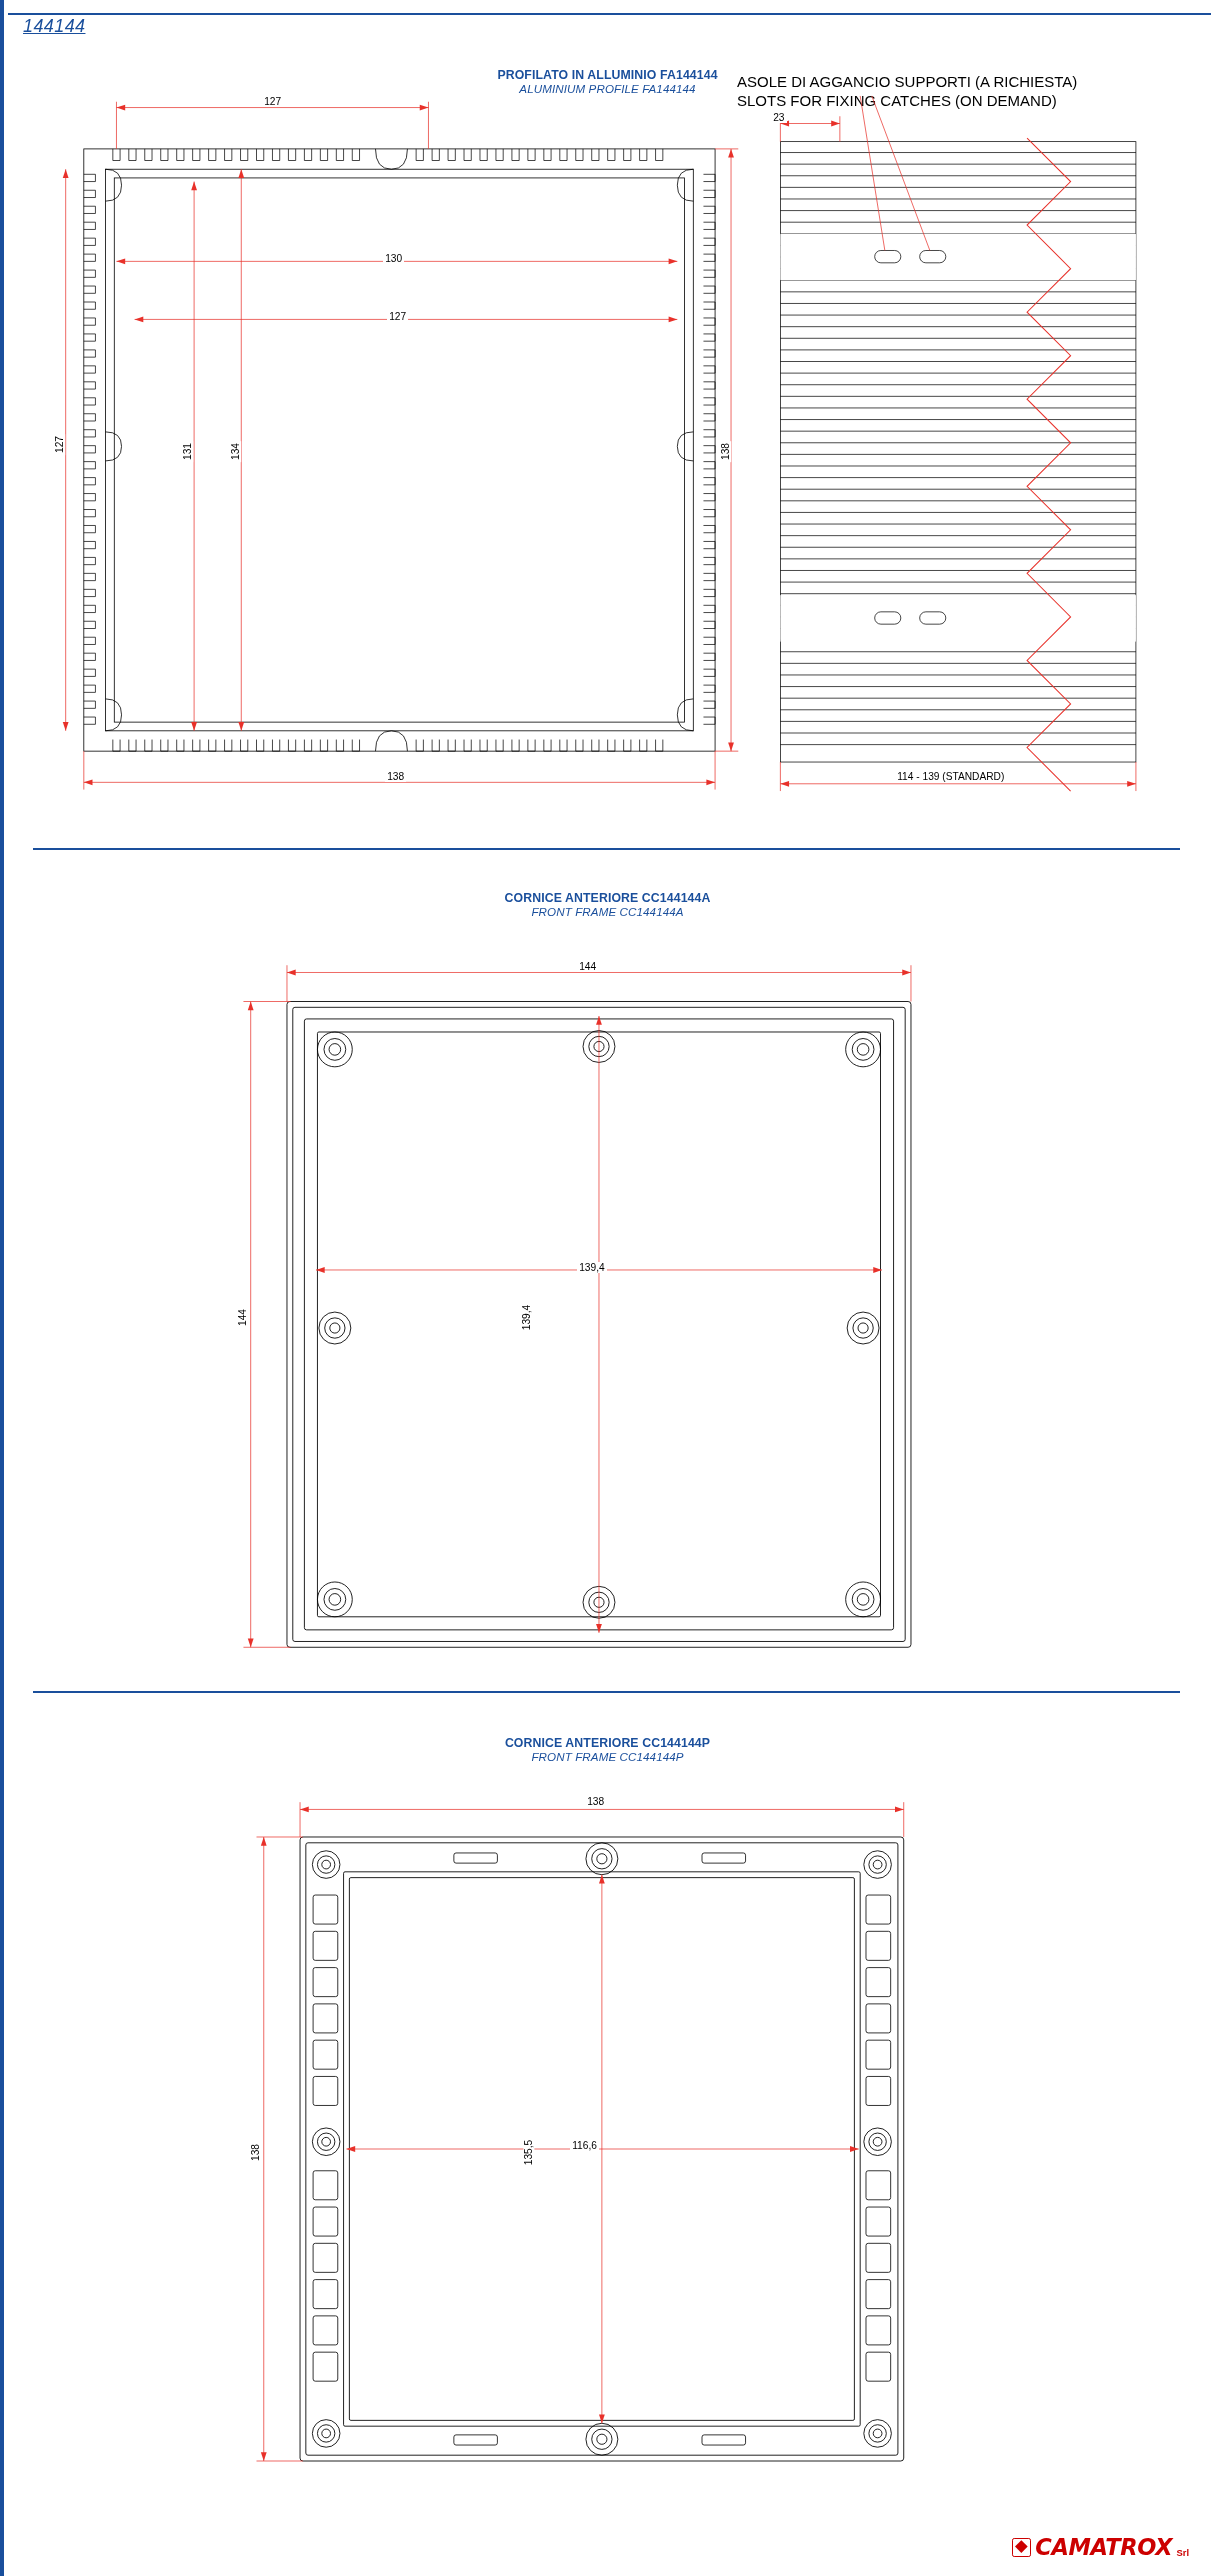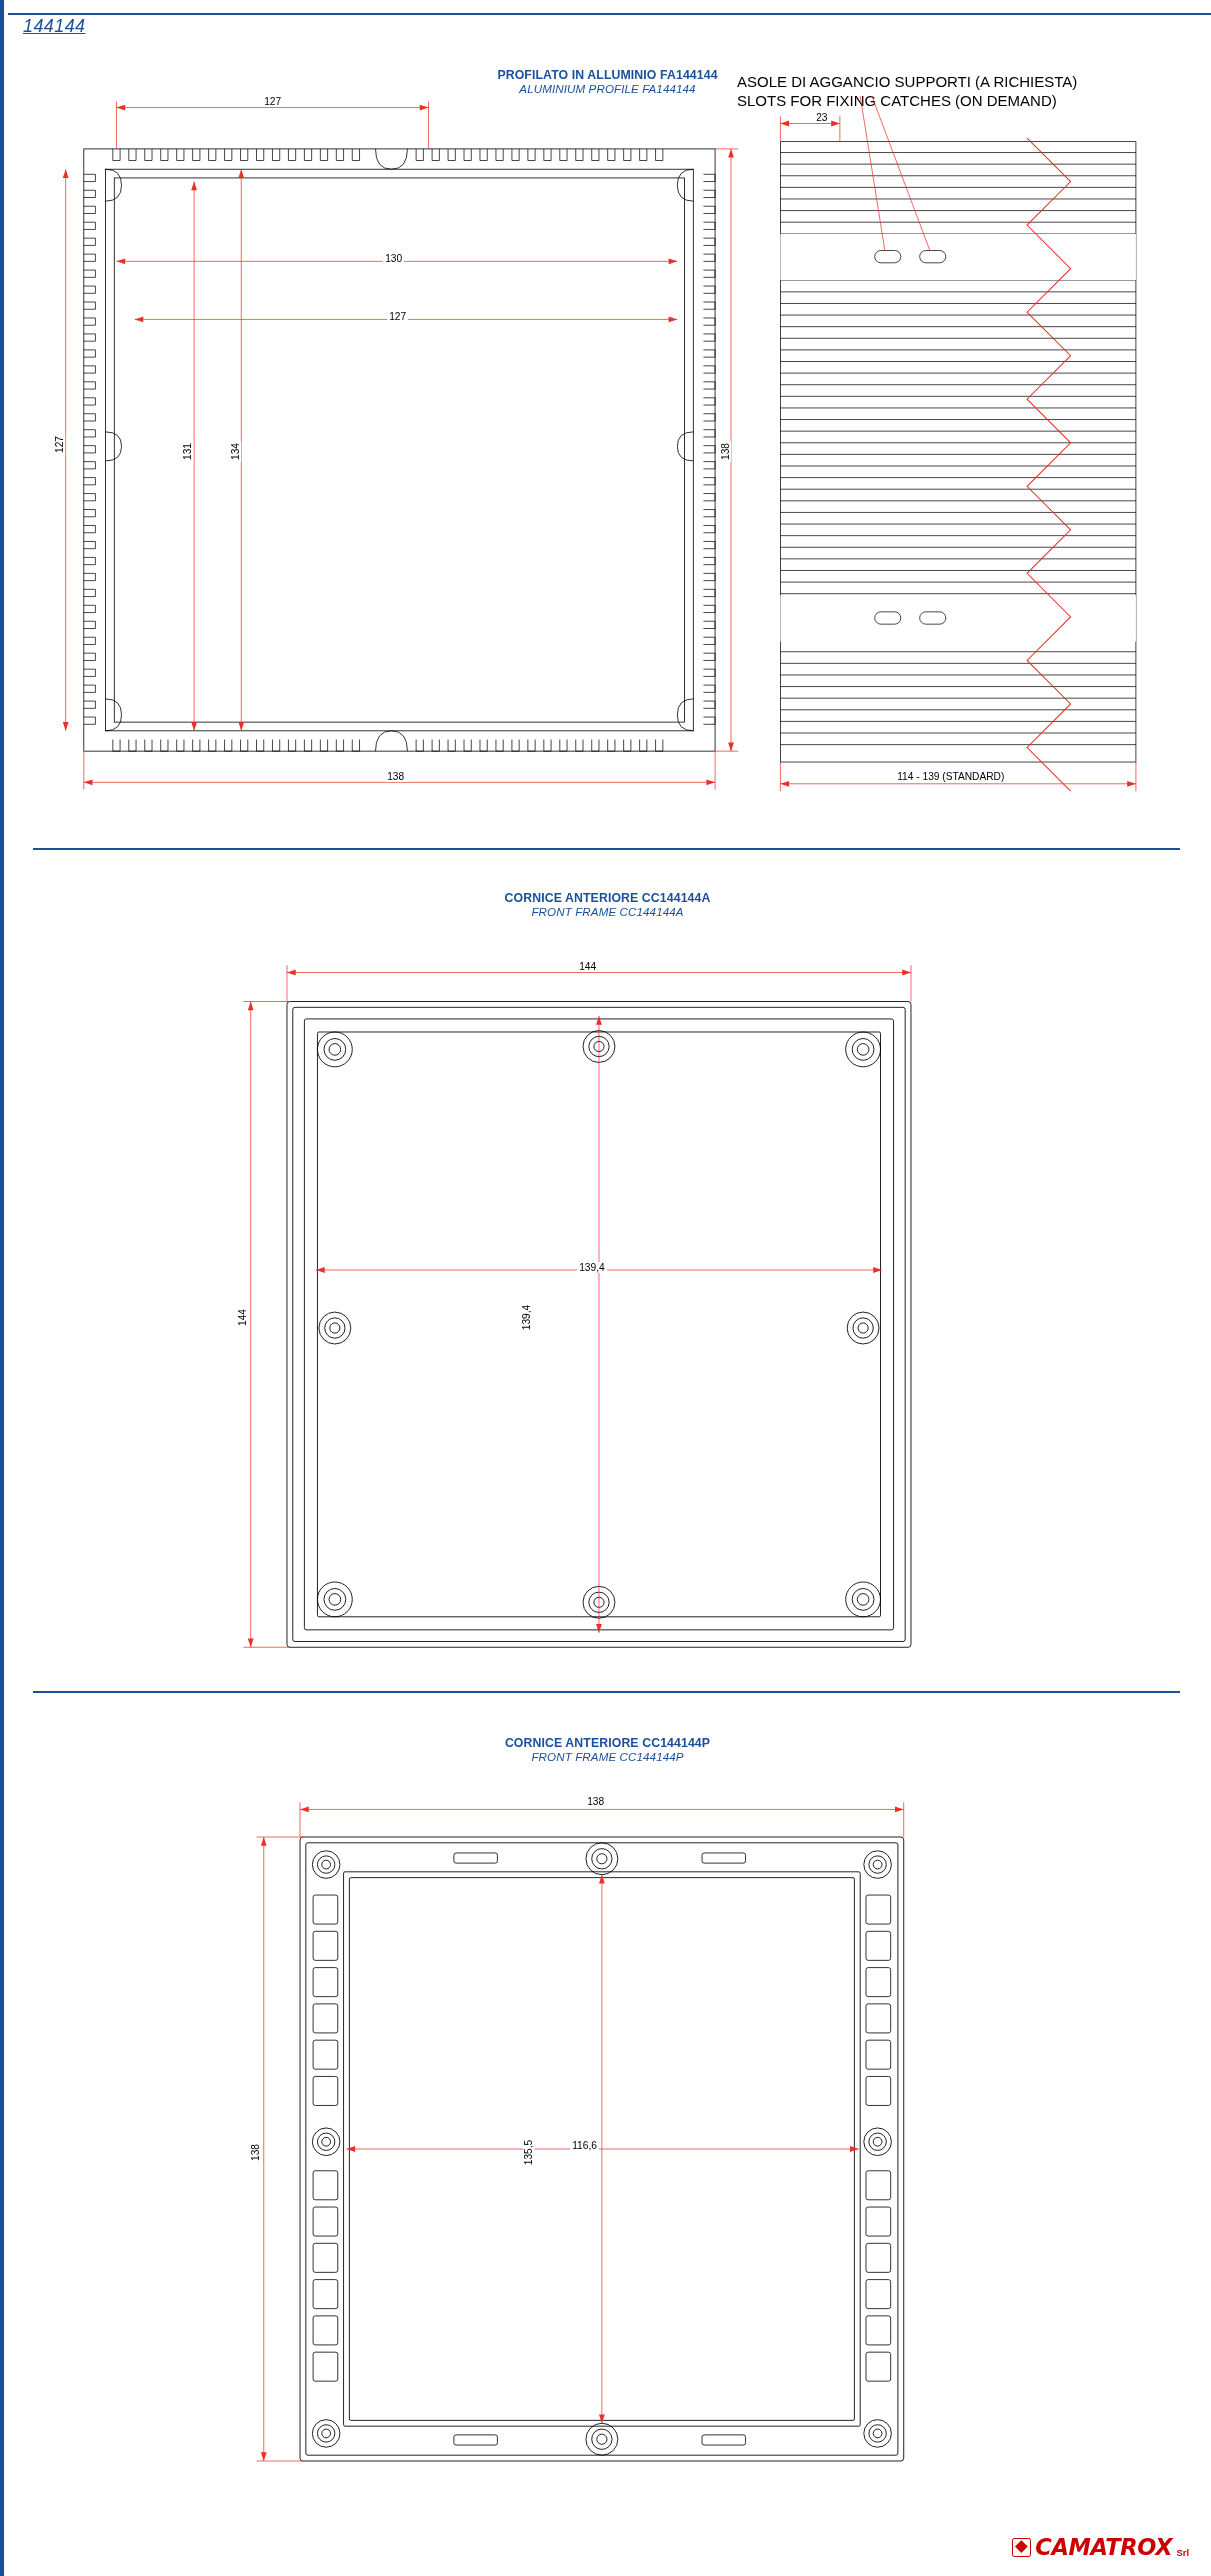--- a/index.html
+++ b/index.html
@@ -235,21 +235,21 @@
   </svg>
 
   <div class="dim" style="left:258px; top:96px;">127</div>
   <div class="dim" style="left:379px; top:253px;">130</div>
   <div class="dim" style="left:383px; top:311px;">127</div>
   <div class="dim" style="left:45px; top:439px; transform:rotate(-90deg);">127</div>
   <div class="dim" style="left:173px; top:446px; transform:rotate(-90deg);">131</div>
   <div class="dim" style="left:221px; top:446px; transform:rotate(-90deg);">134</div>
   <div class="dim" style="left:711px; top:446px; transform:rotate(-90deg);">138</div>
   <div class="dim" style="left:381px; top:771px;">138</div>
-  <div class="dim" style="left:810px; top:112px;">23</div>
+  <div class="dim" style="left:767px; top:112px;">23</div>
   <div class="dim" style="left:891px; top:771px;">114 - 139  (STANDARD)</div>
 
   <div class="sect-rule" style="top:848px;"></div>
 
   <div class="title-block" style="top:891px;">
     <div class="title-it">CORNICE ANTERIORE CC144144A</div>
     <div class="title-en">FRONT FRAME CC144144A</div>
   </div>
 
   <svg width="1211" height="726" viewBox="0 0 1669 1000" style="top:936px;">

